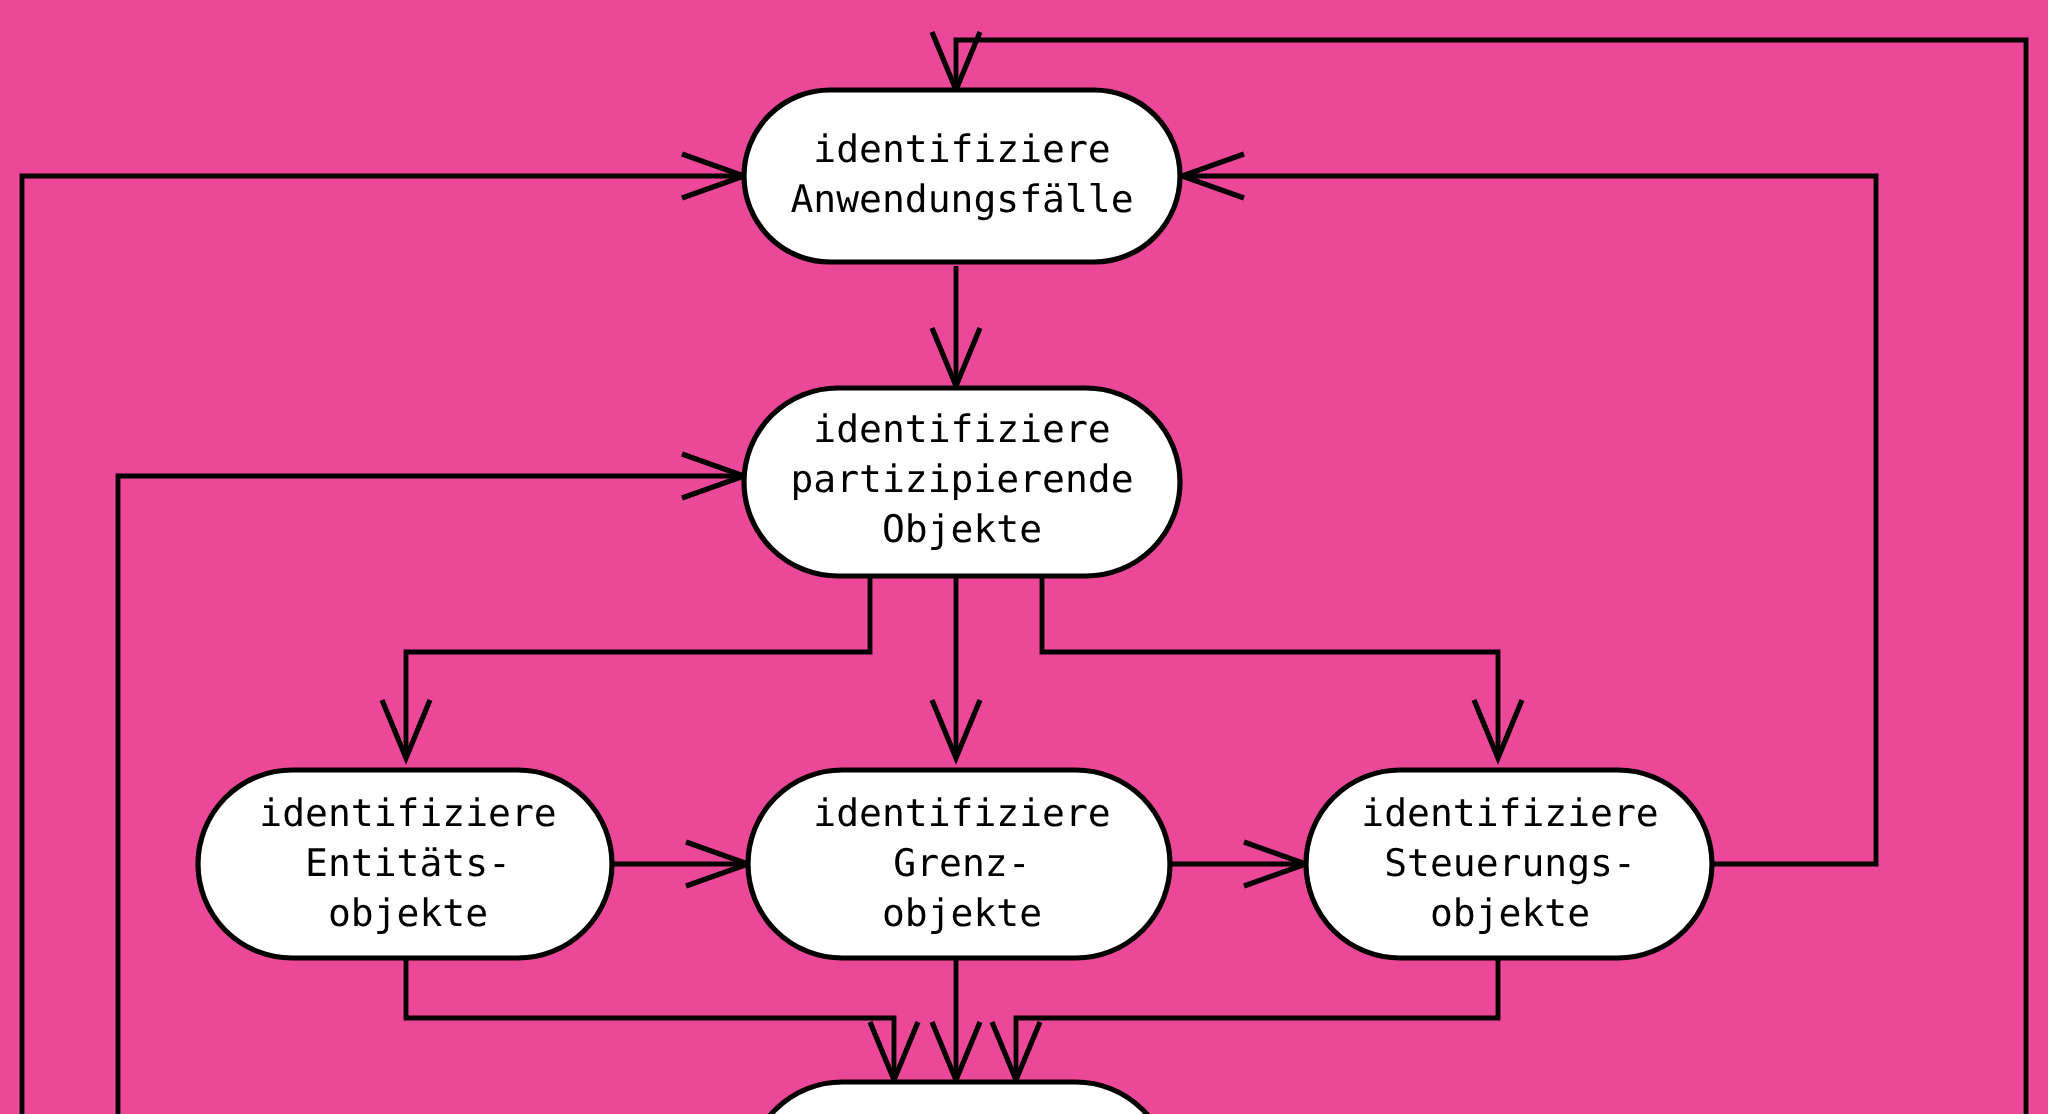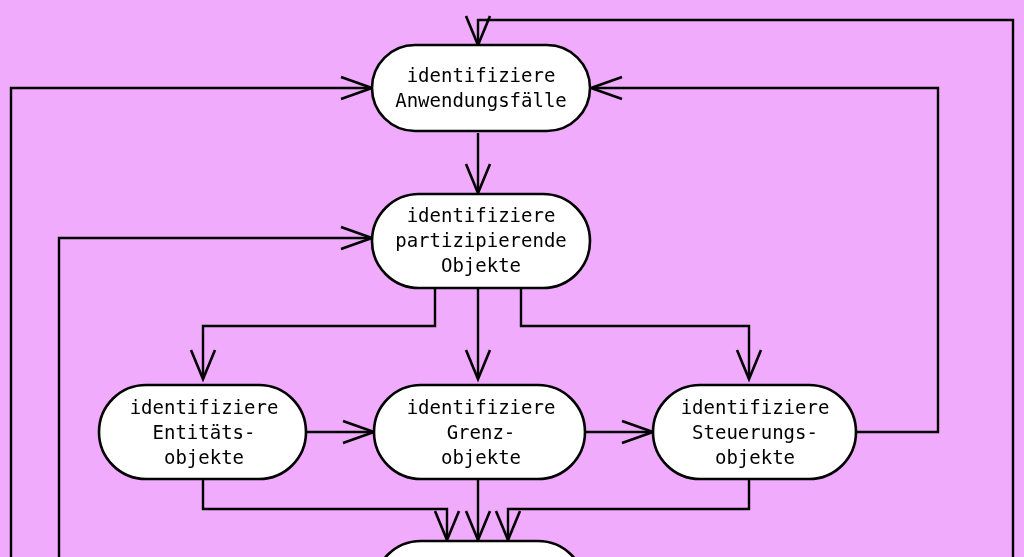--- a/index.html
+++ b/index.html
@@ -8,21 +8,21 @@
     padding: 0;
     background: #ffffff;
   }
   body {
     font-family: "DejaVu Sans Mono", "Liberation Mono", monospace;
   }
   #diagram-root {
     position: relative;
     width: 1024px;
     height: 557px;
-    background: #f0abfc;
+    background: #ec4899;
     overflow: hidden;
   }
   #flow-svg {
     position: absolute;
     top: 0;
     left: 0;
     width: 1024px;
     height: 557px;
     display: block;
   }

